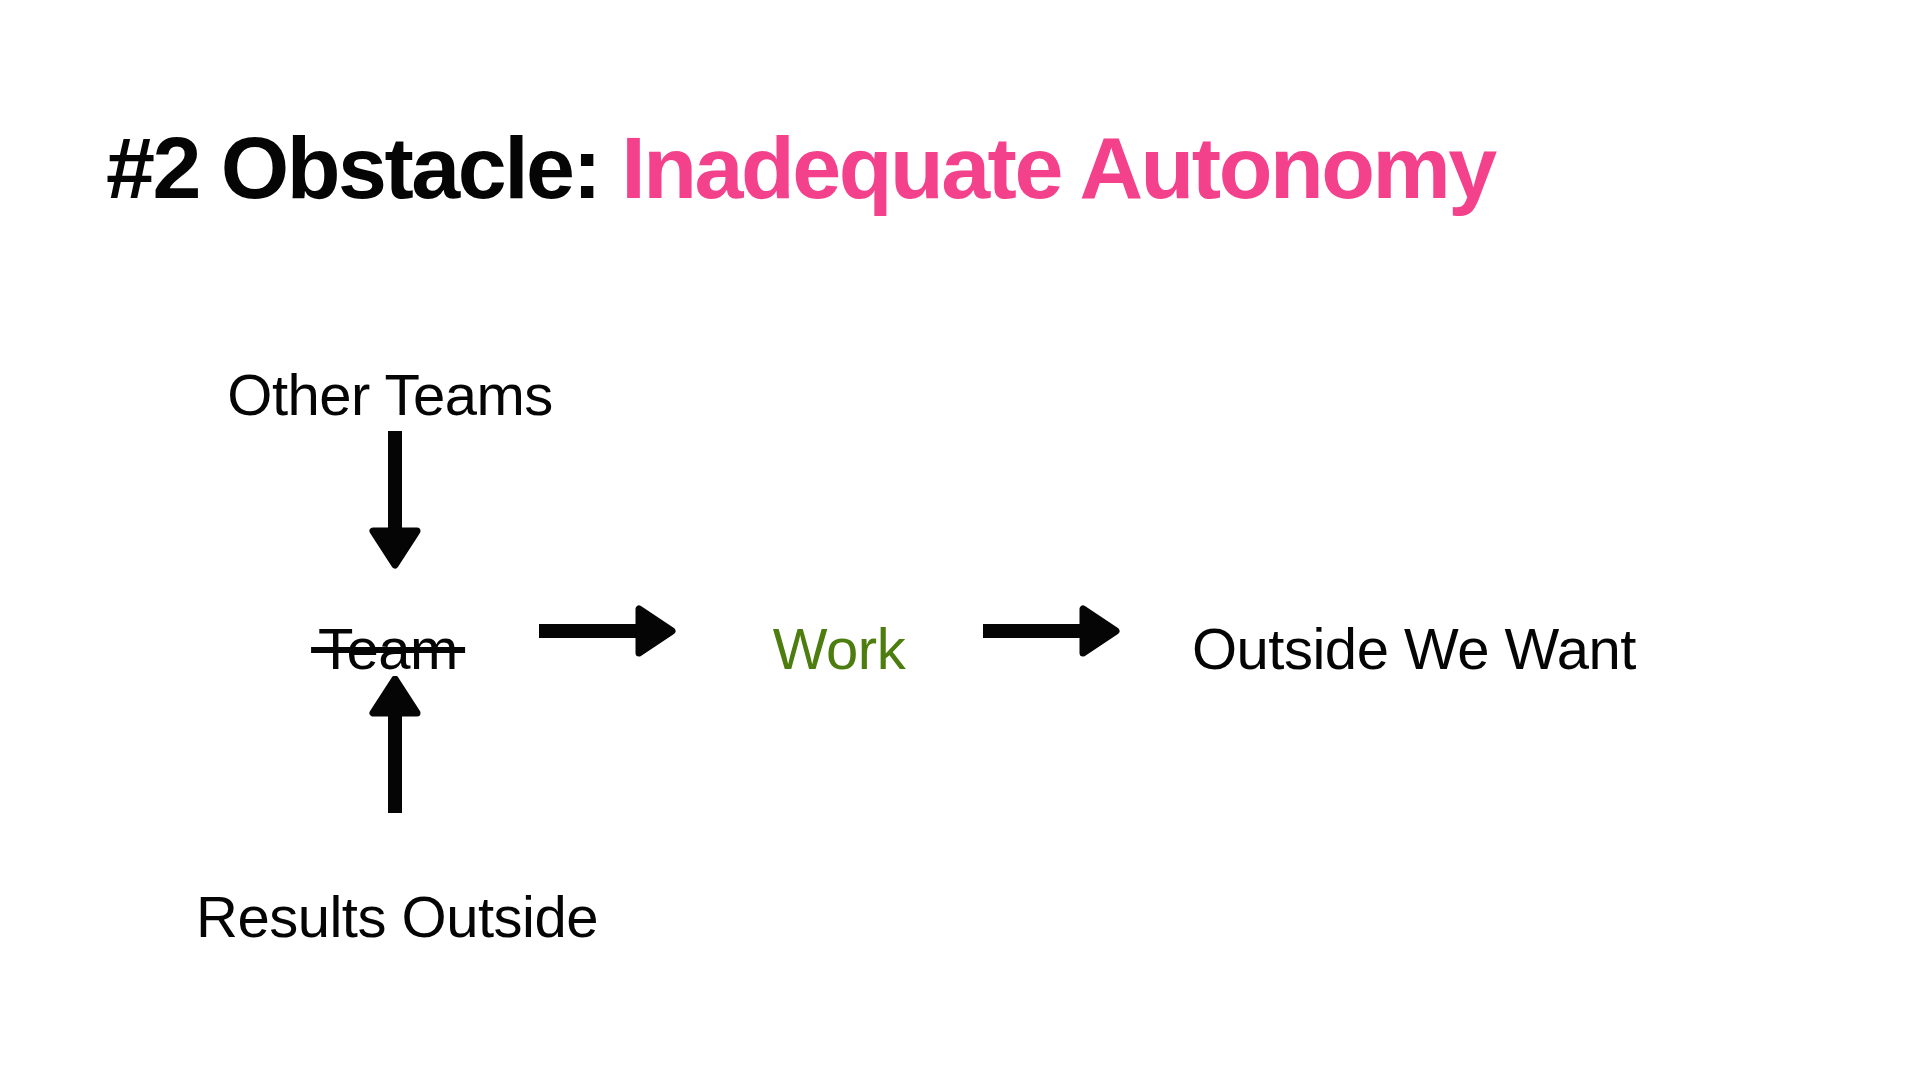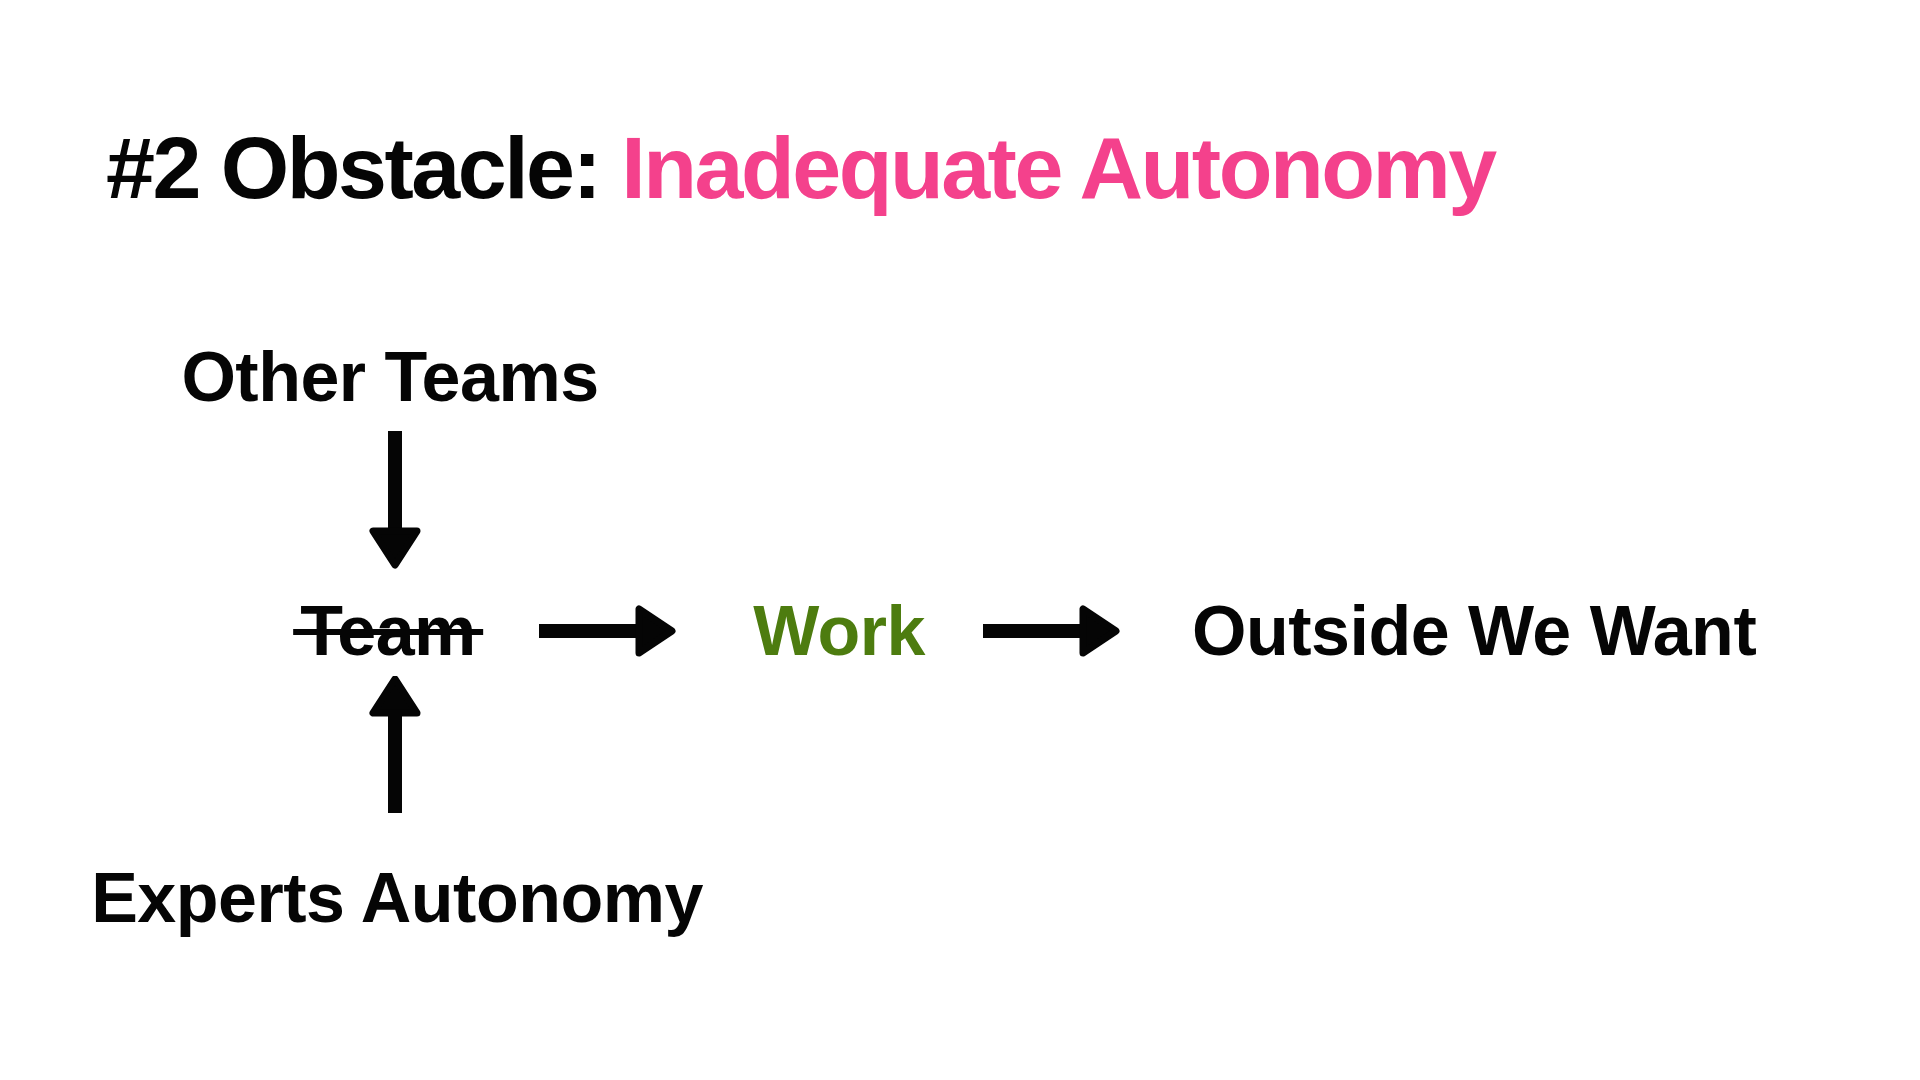--- a/index.html
+++ b/index.html
@@ -27,26 +27,27 @@
     letter-spacing: -2.5px;
     line-height: 1;
     white-space: nowrap;
     color: #050505;
   }
   .title .highlight {
     color: #F4418C;
   }
   .node {
     position: absolute;
-    font-size: 70px;
-    font-weight: 700;
+    font-size: 58px;
+    font-weight: 400;
     letter-spacing: -0.5px;
     line-height: 1;
     white-space: nowrap;
     color: #050505;
+    margin-top: 18px;
   }
   .centered {
     transform: translate(-50%, -50%);
   }
   .node-other-teams { left: 390px; top: 377px; }
   .node-team        { left: 388px; top: 631px; }
   .node-work        { left: 839px; top: 631px; color: #4d7c0f; }
   .node-results     { left: 1192px; top: 631px; transform: translateY(-50%); }
   .node-experts {
     left: 397px;
@@ -102,16 +103,16 @@
   </svg>
 
   <div class="node node-results">Outside We Want</div>
 
   <svg class="arrow arrow-up" viewBox="0 0 60 140" aria-hidden="true">
     <path d="M 8 37 H 52 L 30 3 Z"></path>
     <line x1="30" y1="37" x2="30" y2="137"></line>
   </svg>
 
   <div class="node centered node-experts">
-    <div>Experts Autonomy</div>
+    <div>Results Outside</div>
   </div>
 
 </div>
 
 </body></html>

